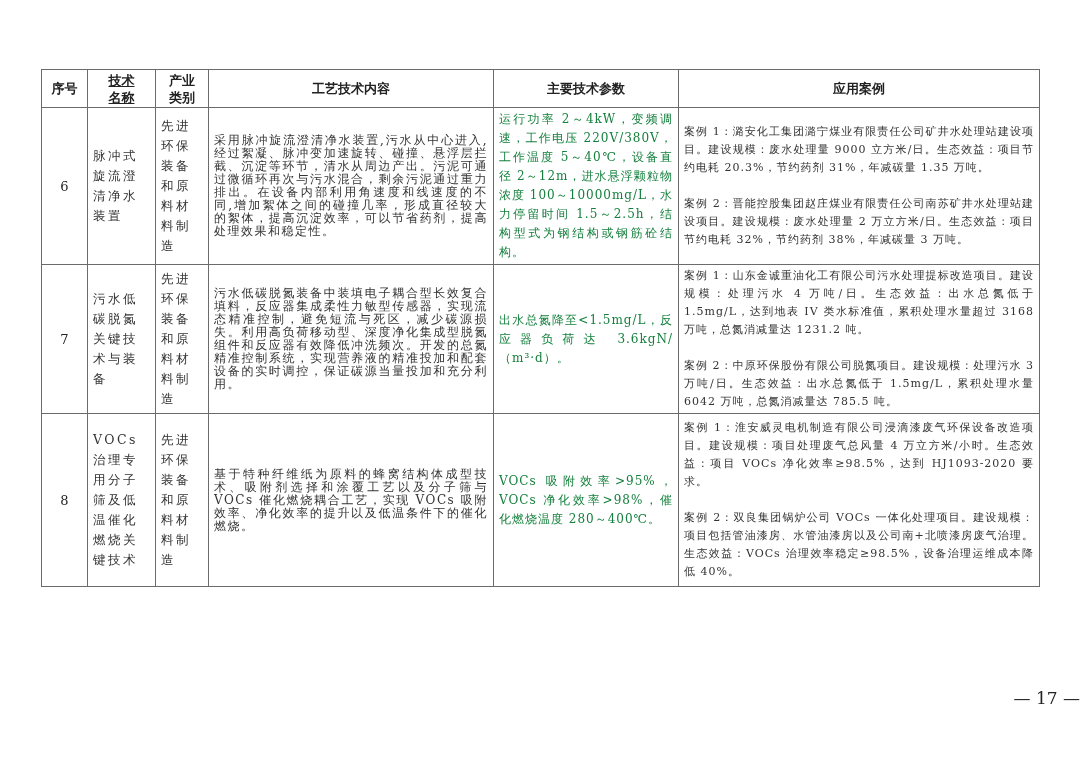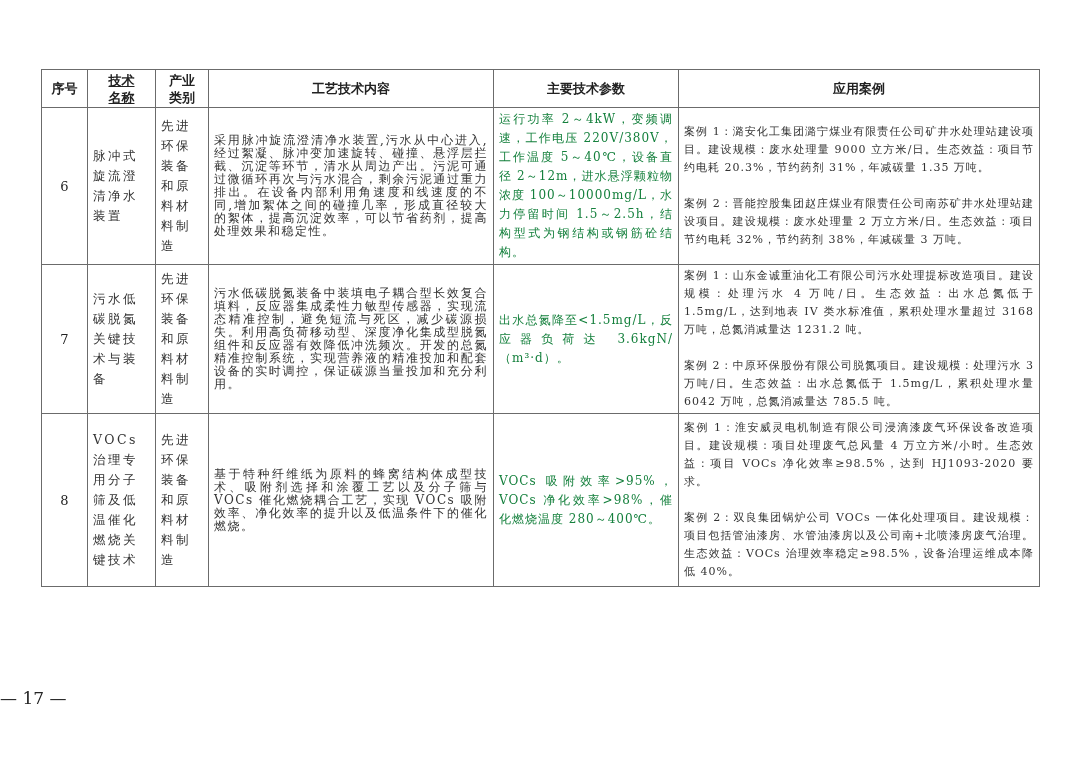--- a/index.html
+++ b/index.html
@@ -8,21 +8,21 @@
   table.tech td, table.tech th { border:1.5px solid #6b6b6b; padding:2px 5px; vertical-align:middle; }
   table.tech th { font-family:"DejaVu Sans", sans-serif; font-weight:bold; font-size:13px; color:#222; text-align:center; height:35px; line-height:17px; padding:1px 4px; }
   td.seq { text-align:center; font-size:13px; }
   td.name, td.cat { font-size:12.5px; line-height:20px; letter-spacing:2.5px; color:#333; }
   td.cat { padding-left:7px; }
   td.proc { font-size:12px; line-height:13px; letter-spacing:1.5px; text-align:justify; color:#333; vertical-align:top; padding-top:2px; }
   td.param { font-size:12px; line-height:19px; letter-spacing:1px; text-align:justify; color:#15803d; }
   td.cases { font-size:11px; line-height:18px; letter-spacing:1px; text-align:justify; color:#333; vertical-align:top; padding-top:1px; }
   .case { display:block; }
   .case + .case { margin-top:18px; }
-  .page-num { position:absolute; left:0; width:1080px; top:688px; text-align:left; font-size:17px; color:#222; font-family:"DejaVu Serif", serif; }
+  .page-num { position:absolute; left:0; width:1080px; top:688px; text-align:right; font-size:17px; color:#222; font-family:"DejaVu Serif", serif; }
 </style>
 </head>
 <body>
 
 <table class="tech">
   <colgroup>
     <col style="width:46px">
     <col style="width:68px">
     <col style="width:53px">
     <col style="width:285px">

